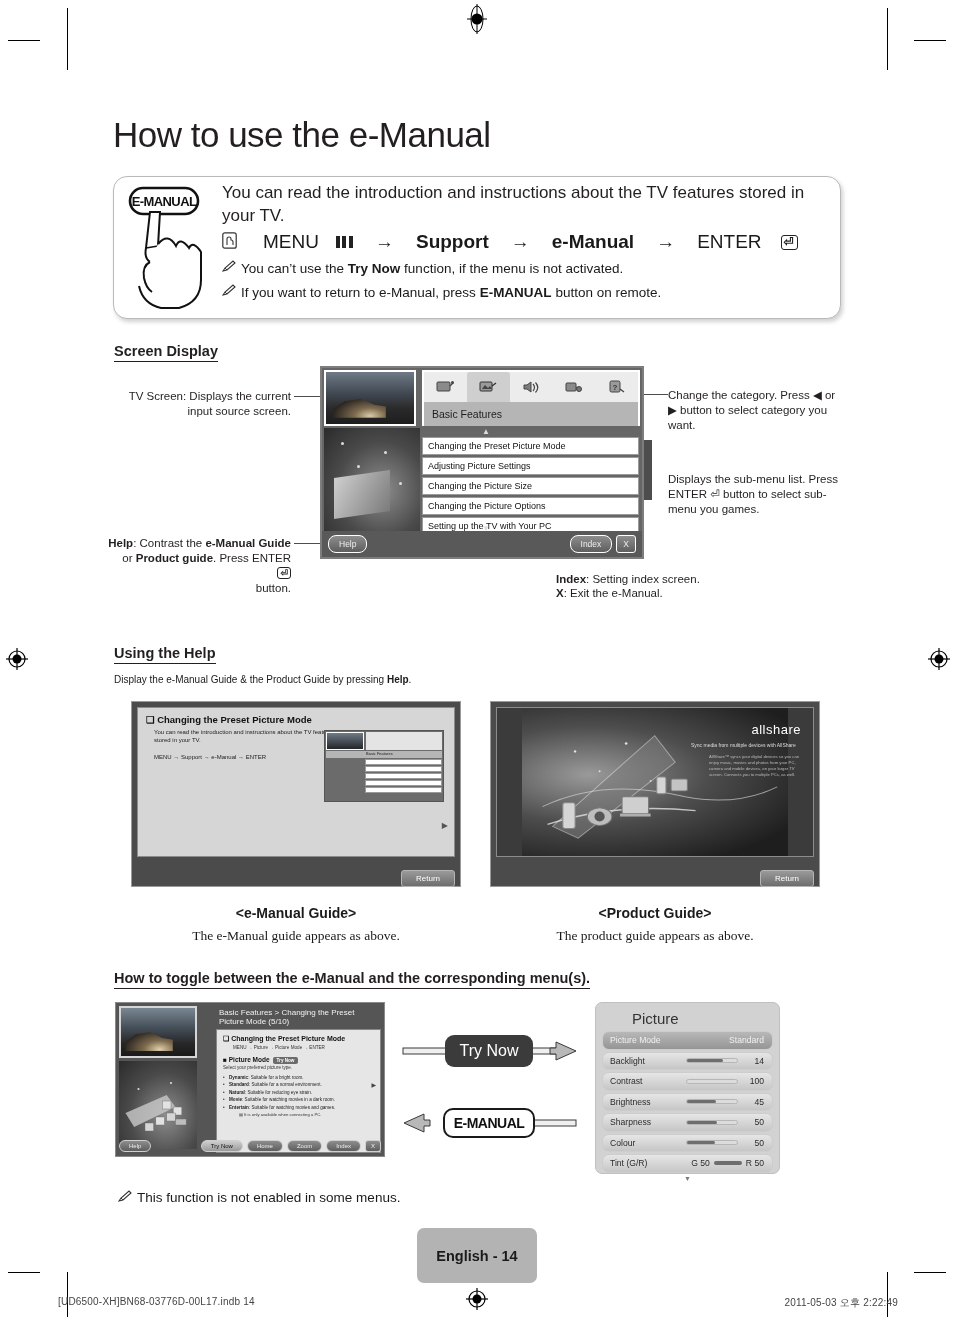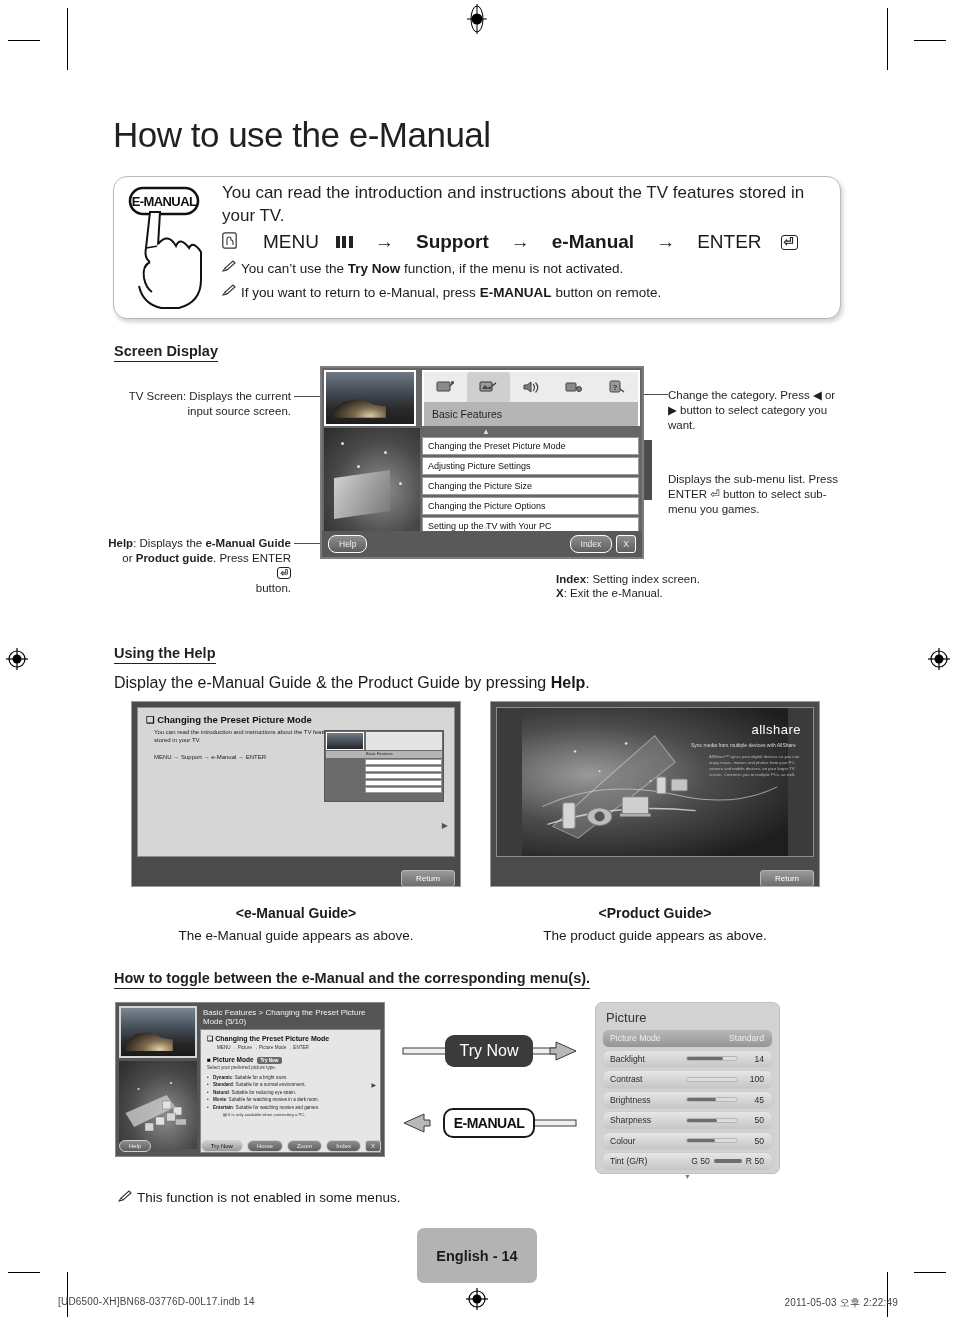--- a/index.html
+++ b/index.html
@@ -151,21 +151,21 @@
   .pgd .art {
     position:absolute; left:8%; top:0; width:84%; height:100%;
     background:radial-gradient(ellipse at 25% 45%, #9a9a9a 0%, #4d4d4d 42%, #1e1e1e 85%);
   }
   .pgd .logo { position:absolute; right:12px; top:14px; color:#fff; font-size:13px; letter-spacing:.5px;}
   .pgd .cap { position:absolute; right:12px; top:34px; color:#ddd; font-size:5px; width:110px; text-align:left;}
   .pgd .cap2 { position:absolute; right:12px; top:46px; color:#bbb; font-size:4.2px; width:92px; line-height:6px;}
   .pgd .ret-bar { height:26px; display:flex; align-items:center; justify-content:flex-end; }
 
   .cap-title { position:absolute; font-size:14px; font-weight:bold; text-align:center; }
-  .cap-sub   { position:absolute; font-size:13.5px; text-align:center; }
+  .cap-sub   { position:absolute; font-size:13.5px; text-align:center;font-family:Liberation Serif, serif; }
 
   
   .tvshot2 {
     position:absolute; left:115px; top:1002px; width:270px; height:155px;
     background:#555; border:1px solid #8a8a8a; display:flex; padding:3px;
   }
   .tvshot2 .left { width:78px; }
   .tvshot2 .left .th {
     height:52px; border:2px solid #d6d6d6;
     background:linear-gradient(180deg,#7a8792 0%,#46505a 40%,#262626 75%,#1a1a1a 100%);
@@ -174,21 +174,21 @@
   .tvshot2 .left .th:after{
     content:""; position:absolute; left:6%; bottom:10%; width:64%; height:44%;
     background:radial-gradient(ellipse at 72% 92%, #e0cfa9 0%, #7d6a4e 32%, #2b2620 72%);
     clip-path: polygon(0 55%, 22% 20%, 52% 10%, 78% 38%, 100% 46%, 100% 100%, 0 100%);
   }
   .tvshot2 .left .poster2 {
     margin-top:3px; height:88px;
     background:radial-gradient(ellipse at 60% 62%, #8e8e8e 0%, #4a4a4a 55%, #2b2b2b 100%);
     position:relative; overflow:hidden;
   }
-  .tvshot2 .right { flex:1; margin-left:3px; display:flex; flex-direction:column; }
+  .tvshot2 .right { flex:1; margin-left:19px; display:flex; flex-direction:column; }
   .tvshot2 .bc { font-size:8px; color:#f0f0f0; padding:2px 0 3px 3px; }
   .tvshot2 .panel { flex:1; background:#e6e6e6; border:1px solid #888; padding:5px 6px; }
   .tvshot2 .t1 { font-size:7px; font-weight:bold; color:#111; }
   .tvshot2 .t2 { font-size:4.6px; color:#333; padding:2px 0 0 10px; }
   .tvshot2 .t3 { font-size:6.5px; font-weight:bold; color:#111; margin-top:6px; }
   .tvshot2 .badge { background:#6b6b6b; color:#fff; font-size:4.6px; padding:1px 4px; border-radius:2px; margin-left:3px;}
   .tvshot2 .t4 { font-size:4.6px; color:#333; margin-top:2px; }
   .tvshot2 ul { list-style:none; margin-top:4px; }
   .tvshot2 li { font-size:4.6px; color:#222; line-height:7.4px; padding-left:6px; position:relative; }
   .tvshot2 li:before { content:"•"; position:absolute; left:0; }
@@ -216,21 +216,21 @@
     background:#fff; border:2.5px solid #1a1a1a; border-radius:10px;
     color:#111; font-size:14px; font-weight:bold; letter-spacing:-0.5px;
     display:flex; align-items:center; justify-content:center;
   }
 
   .picmenu {
     position:absolute; left:595px; top:1002px; width:185px; height:172px;
     background:#d2d2d2; border-radius:7px; padding:4px 6px 6px 6px;
     border:1px solid #c0c0c0;
   }
-  .picmenu .ttl { font-size:13px; color:#333; padding:3px 0 4px 4px; }
+  .picmenu .ttl { font-size:15px; color:#333; padding:3px 0 4px 4px;margin-left:26px; }
   .picmenu .row {
     height:18.5px; margin-bottom:2px; border-radius:7px;
     background:linear-gradient(180deg,#e6e6e6,#c6c6c6);
     display:flex; align-items:center; padding:0 8px 0 7px;
     font-size:8.6px; color:#2b2b2b; border:1px solid #cdcdcd;
   }
   .picmenu .row.sel {
     background:linear-gradient(180deg,#b8b8b8,#959595); color:#f0f0f0;
   }
   .picmenu .row .lbl { flex:1; }
@@ -362,21 +362,21 @@
       <span><span>If you want to return to e-Manual, press </span><b>E-MANUAL</b><span> button on remote.</span></span>
     </div>
   </div>
 
   <div class="sec-head" style="left:114px;top:343px;">Screen Display</div>
 
   <div class="sd-anno" style="left:113px;top:389px;width:178px;text-align:right;">TV Screen: Displays the current input source screen.</div>
   <div class="leader" style="left:294px;top:396px;width:27px;height:1px;"></div>
 
   <div class="sd-anno" style="left:108px;top:536px;width:183px;text-align:right;">
-    <b>Help</b><span>: Displays the </span><b>e-Manual Guide</b><span> or </span><b>Product guide</b><span>. Press ENTER</span><span class="enter-key" style="font-size:9px;line-height:10px;padding:0 2px;">⏎</span><br><span>button.</span>
+    <b>Help</b><span>: Contrast the </span><b>e-Manual Guide</b><span> or </span><b>Product guide</b><span>. Press ENTER</span><span class="enter-key" style="font-size:9px;line-height:10px;padding:0 2px;">⏎</span><br><span>button.</span>
   </div>
   <div class="leader" style="left:294px;top:543px;width:28px;height:1px;"></div>
 
   <div class="leader" style="left:644px;top:394px;width:24px;height:1px;"></div>
   <div class="sd-anno" style="left:668px;top:388px;width:175px;">Change the category. Press ◀ or ▶ button to select category you want.</div>
 
   <div class="leader" style="left:644px;top:440px;width:8px;height:60px;"></div>
   <div class="sd-anno" style="left:668px;top:472px;width:170px;">Displays the sub-menu list. Press ENTER ⏎ button to select sub-menu you games.</div>
 
   <div class="sd-anno" style="left:556px;top:572px;width:220px;">
@@ -454,21 +454,21 @@
       <div class="key">Help</div>
       <div style="display:flex;gap:4px;">
         <div class="key">Index</div>
         <div class="key sq">X</div>
       </div>
     </div>
   </div>
 
   <div class="sec-head" style="left:114px;top:645px;">Using the Help</div>
 
-  <div style="position:absolute;left:114px;top:674px;font-size:16px;">
+  <div style="position:absolute;left:114px;top:674px;font-size:10px;">
     <span>Display the e-Manual Guide &amp; the Product Guide by pressing </span><b>Help</b><span>.</span>
   </div>
 
   <div class="shot emg">
     <div class="inner">
       <div class="h">
         ❑ <span>Changing the Preset Picture Mode</span>
       </div>
       <div class="p">You can read the introduction and instructions about the TV features stored in your TV.</div>
       <div class="p" style="margin-top:6px;">MENU      →  Support  →  e-Manual  →  ENTER</div>

